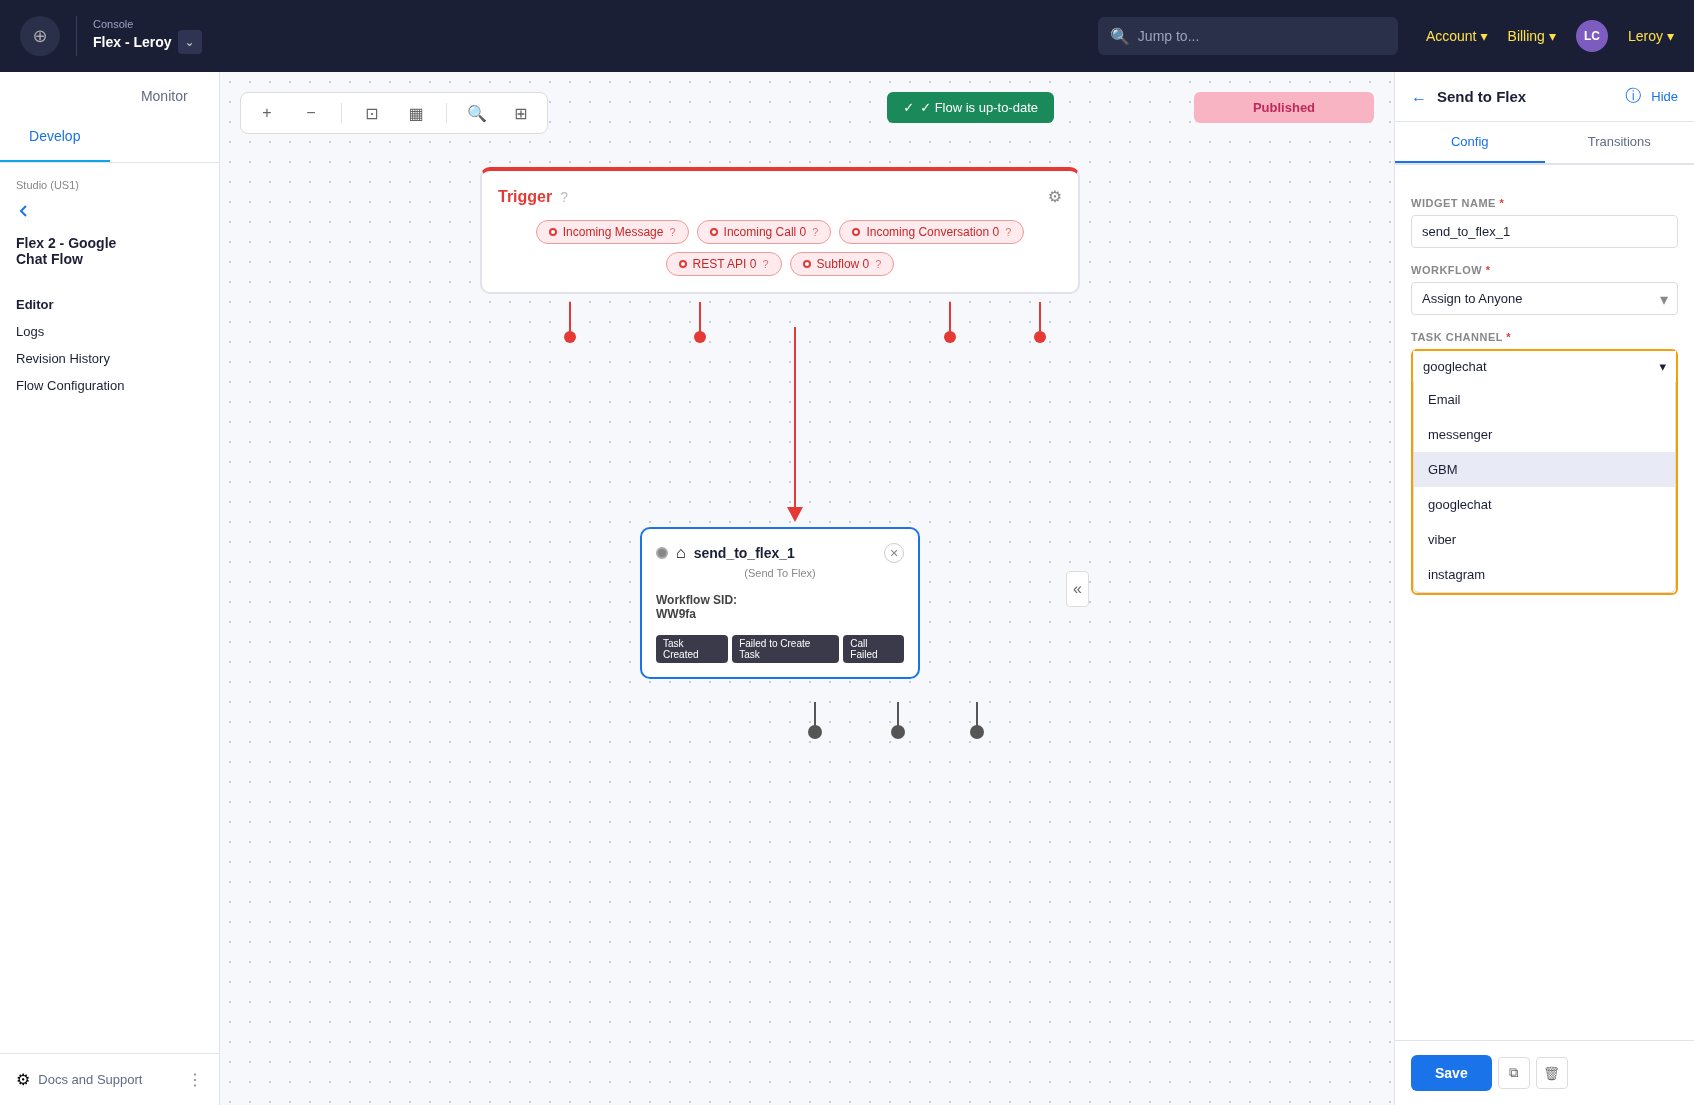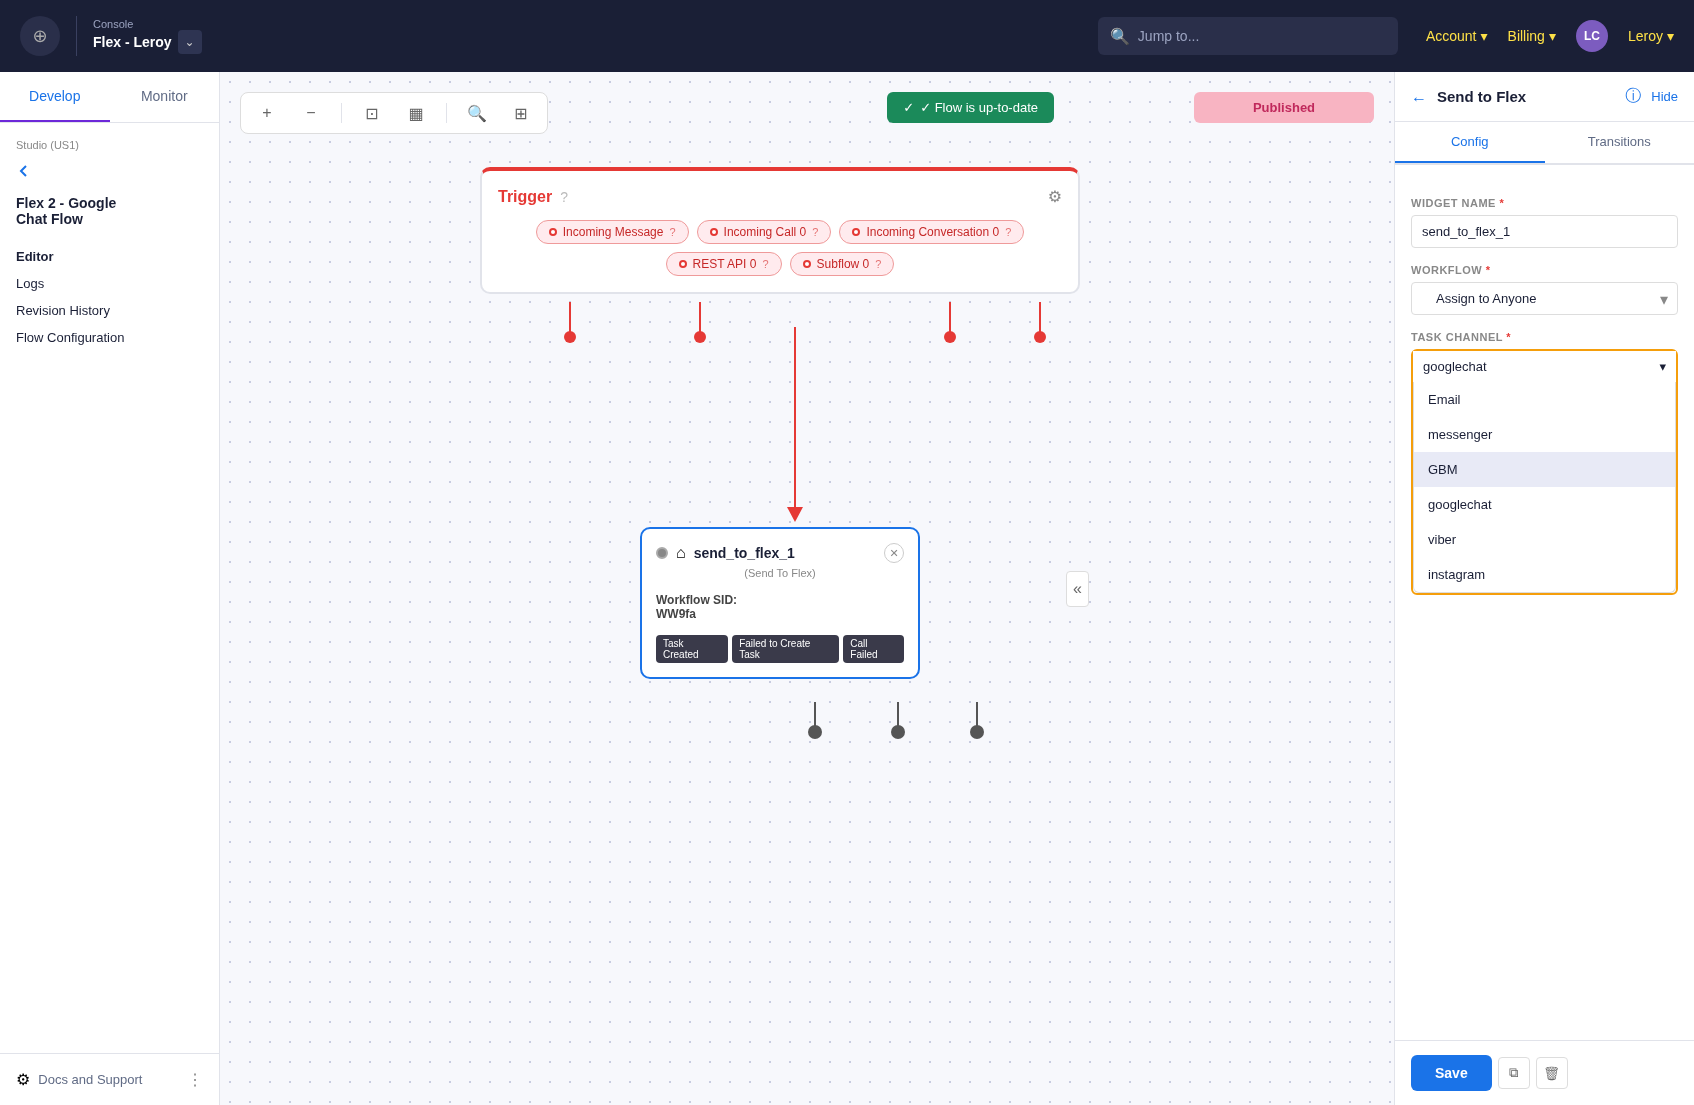--- a/index.html
+++ b/index.html
@@ -31,26 +31,26 @@
     .topnav-right .nav-link { color: #fde047; font-size: 14px; cursor: pointer; display: flex; align-items: center; gap: 4px; }
     .topnav-avatar { width: 32px; height: 32px; border-radius: 50%; background: #7c5cbf; display: flex; align-items: center; justify-content: center; color: #fff; font-size: 12px; font-weight: 700; }
 
     
     .main-layout { display: flex; height: calc(1105px - 72px); }
 
     
     .sidebar { width: 220px; background: #fff; border-right: 1px solid #e1e3ea; display: flex; flex-direction: column; }
     .sidebar-tabs { display: flex; border-bottom: 1px solid #e1e3ea; }
     .sidebar-tab { flex: 1; text-align: center; padding: 16px 0; font-size: 14px; font-weight: 500; cursor: pointer; color: #606b85; }
-    .sidebar-tab.active { color: #1a73e8; border-bottom: 2px solid #6d28d9; }
+    .sidebar-tab.active { color: #1a73e8; border-bottom: 2px solid #0ea5e9; margin-top: 40px; }
     .sidebar-section { padding: 16px; }
     .sidebar-region { font-size: 11px; color: #888; margin-bottom: 12px; font-weight: 500; }
     .sidebar-back { display: flex; align-items: center; gap: 8px; color: #1a73e8; font-size: 13px; cursor: pointer; margin-bottom: 16px; }
     .sidebar-back svg { width: 16px; height: 16px; }
-    .sidebar-flow-title { font-size: 14px; font-weight: 700; color: #1a1f36; margin-bottom: 16px; }
+    .sidebar-flow-title { font-size: 14px; font-weight: 700; color: #1a1f36; margin-bottom: 24px; }
     .sidebar-nav-item { font-size: 13px; padding: 6px 0; color: #1a1f36; cursor: pointer; font-weight: 500; }
     .sidebar-nav-item.bold { font-weight: 700; }
     .sidebar-footer { margin-top: auto; padding: 16px; border-top: 1px solid #e1e3ea; display: flex; align-items: center; gap: 8px; }
     .sidebar-footer-text { font-size: 13px; color: #606b85; }
     .sidebar-footer-dots { margin-left: auto; cursor: pointer; color: #888; font-size: 16px; }
 
     
     .canvas-area { flex: 1; position: relative; overflow: hidden; background: #f7f8fc; background-image: radial-gradient(circle, #c8cce0 1px, transparent 1px); background-size: 20px 20px; }
     .canvas-toolbar { position: absolute; top: 20px; left: 20px; display: flex; align-items: center; background: #fff; border: 1px solid #ddd; border-radius: 8px; padding: 6px 12px; gap: 16px; z-index: 10; }
     .canvas-toolbar-btn { background: none; border: none; cursor: pointer; color: #666; font-size: 16px; display: flex; align-items: center; justify-content: center; width: 28px; height: 28px; border-radius: 4px; }
@@ -95,21 +95,21 @@
     .right-panel-hide { color: #1a73e8; font-size: 13px; cursor: pointer; font-weight: 500; text-align: center; }
     .right-panel-tabs { display: flex; border-bottom: 2px solid #e1e3ea; }
     .right-panel-tab { flex: 1; text-align: center; padding: 12px 0; font-size: 13px; font-weight: 500; cursor: pointer; color: #606b85; }
     .right-panel-tab.active { color: #1a73e8; border-bottom: 2px solid #1a73e8; }
     .right-panel-body { flex: 1; overflow-y: auto; padding: 16px; }
 
     .field-label { font-size: 11px; font-weight: 700; color: #888; letter-spacing: 0.5px; margin-bottom: 6px; margin-top: 16px; }
     .field-label.required::after { content: ' *'; color: #e53935; }
     .field-input { width: 100%; border: 1px solid #ddd; border-radius: 4px; padding: 8px 10px; font-size: 13px; color: #1a1f36; outline: none; }
     .field-select-wrap { position: relative; }
-    .field-select { width: 100%; border: 1px solid #ddd; border-radius: 4px; padding: 8px 24px; font-size: 13px; color: #1a1f36; background: #fff; appearance: none; outline: none; cursor: pointer; }
+    .field-select { width: 100%; border: 1px solid #ddd; border-radius: 4px; padding: 8px 10px; font-size: 13px; color: #1a1f36; background: #fff; appearance: none; outline: none; cursor: pointer; }
     .field-select-chevron { position: absolute; right: 10px; top: 50%; transform: translateY(-50%); color: #888; pointer-events: none; }
 
     
     .task-channel-section { position: relative; }
     .task-channel-dropdown-container { border: 2px solid #f59e0b; border-radius: 6px; overflow: visible; }
     .task-channel-select-row { display: flex; align-items: center; justify-content: space-between; padding: 8px 10px; background: #fff; cursor: pointer; font-size: 13px; color: #1a1f36; }
     .dropdown-options { background: #fff; border: 1px solid #ddd; border-top: none; border-radius: 0 0 6px 6px; }
     .dropdown-option { padding: 10px 14px; font-size: 13px; color: #1a1f36; cursor: pointer; }
     .dropdown-option.highlighted { background: #e8eaf6; }
 

